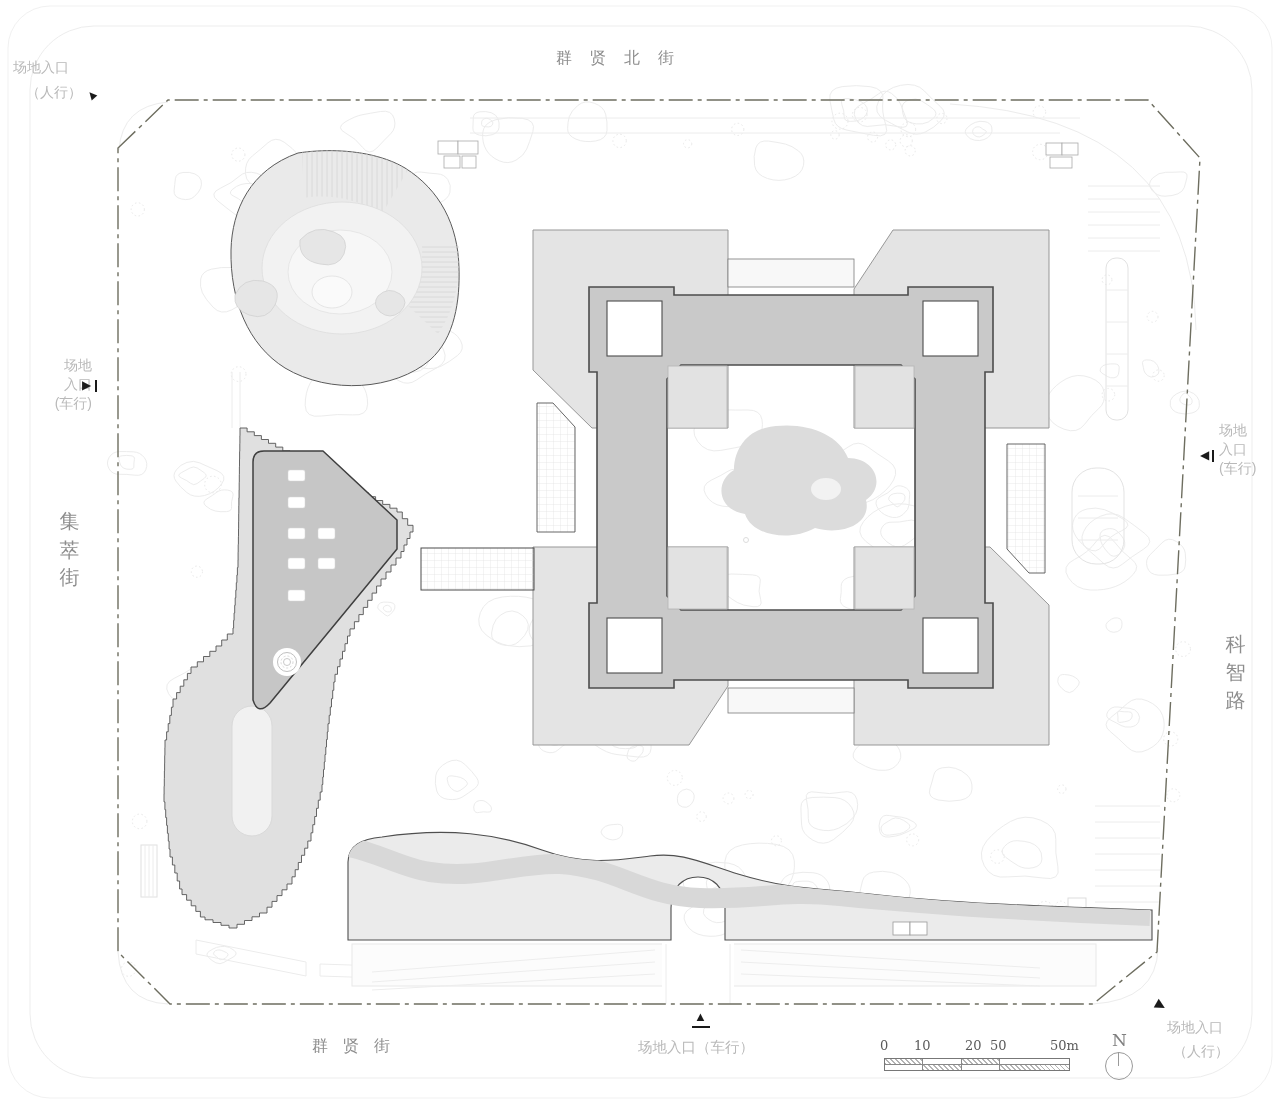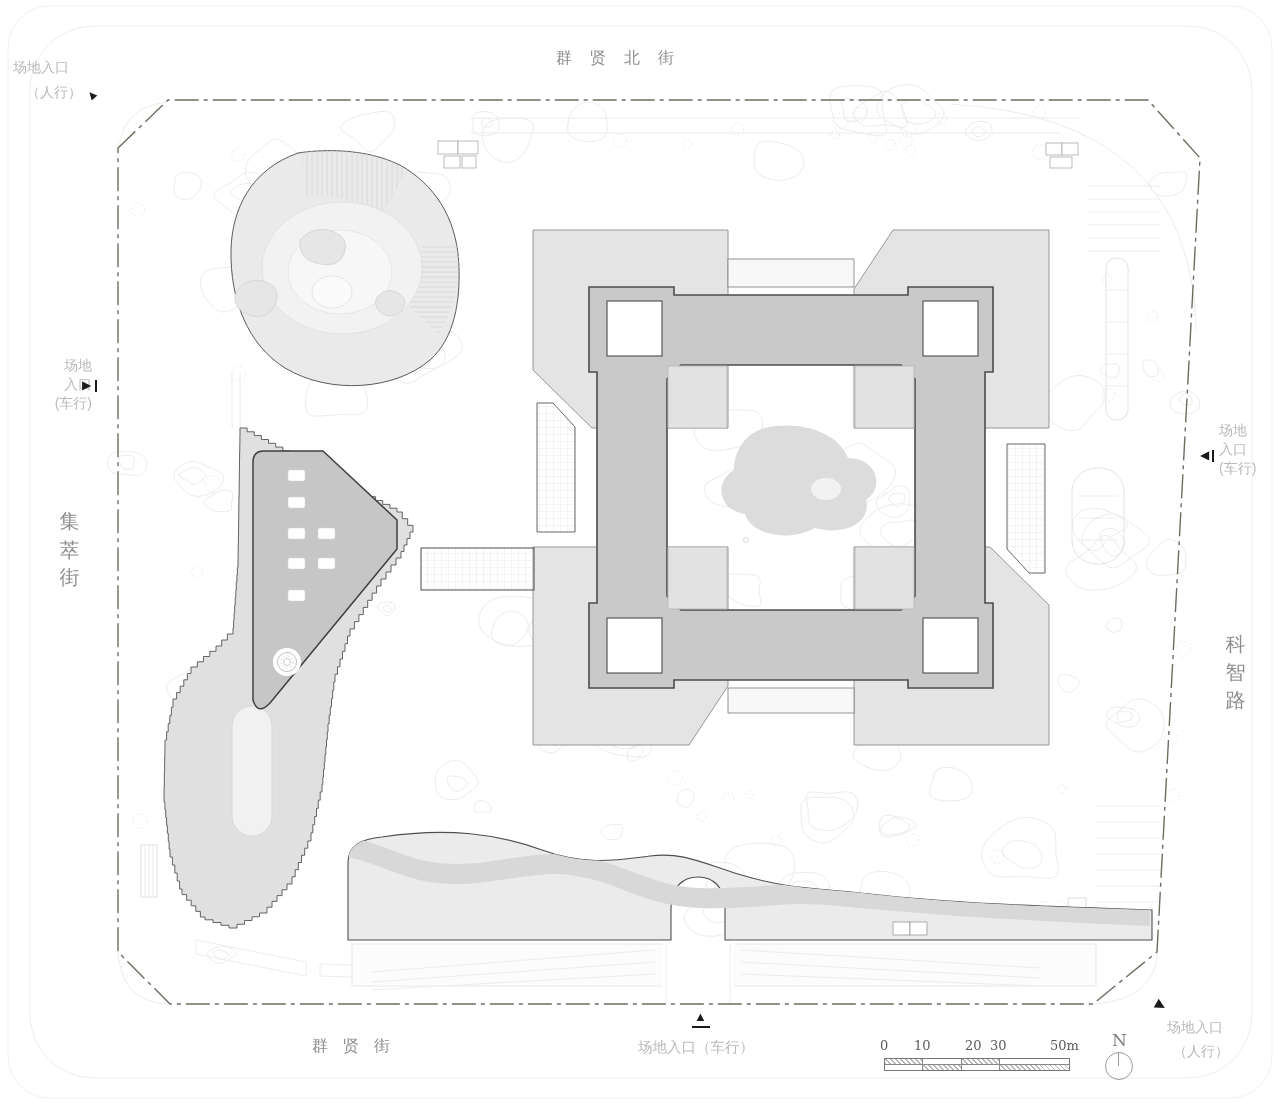--- a/index.html
+++ b/index.html
@@ -385,21 +385,21 @@
 
   <div class="label marker" style="left:1156px;top:998px;"><span class="tri-rot-br">▶</span></div>
   <div class="label ent" style="left:1167px;top:1018px;">场地入口</div>
   <div class="label ent" style="left:1173px;top:1042px;">（人行）</div>
 
   <div id="scalebar">
     <div class="sb-labels">
       <span style="left:-4px">0</span>
       <span style="left:30px">10</span>
       <span style="left:81px">20</span>
-      <span style="left:106px">30</span>
+      <span style="left:106px">50</span>
       <span style="left:166px">50m</span>
     </div>
     <div class="sb-bar">
       <div class="sb-row">
           <div class="c38 hatch"></div>
           <div class="c38"></div>
           <div class="c38 hatch"></div>
           <div class="c70"></div>
         </div>
       <div class="sb-row" style="border-top:1px solid #888;">

